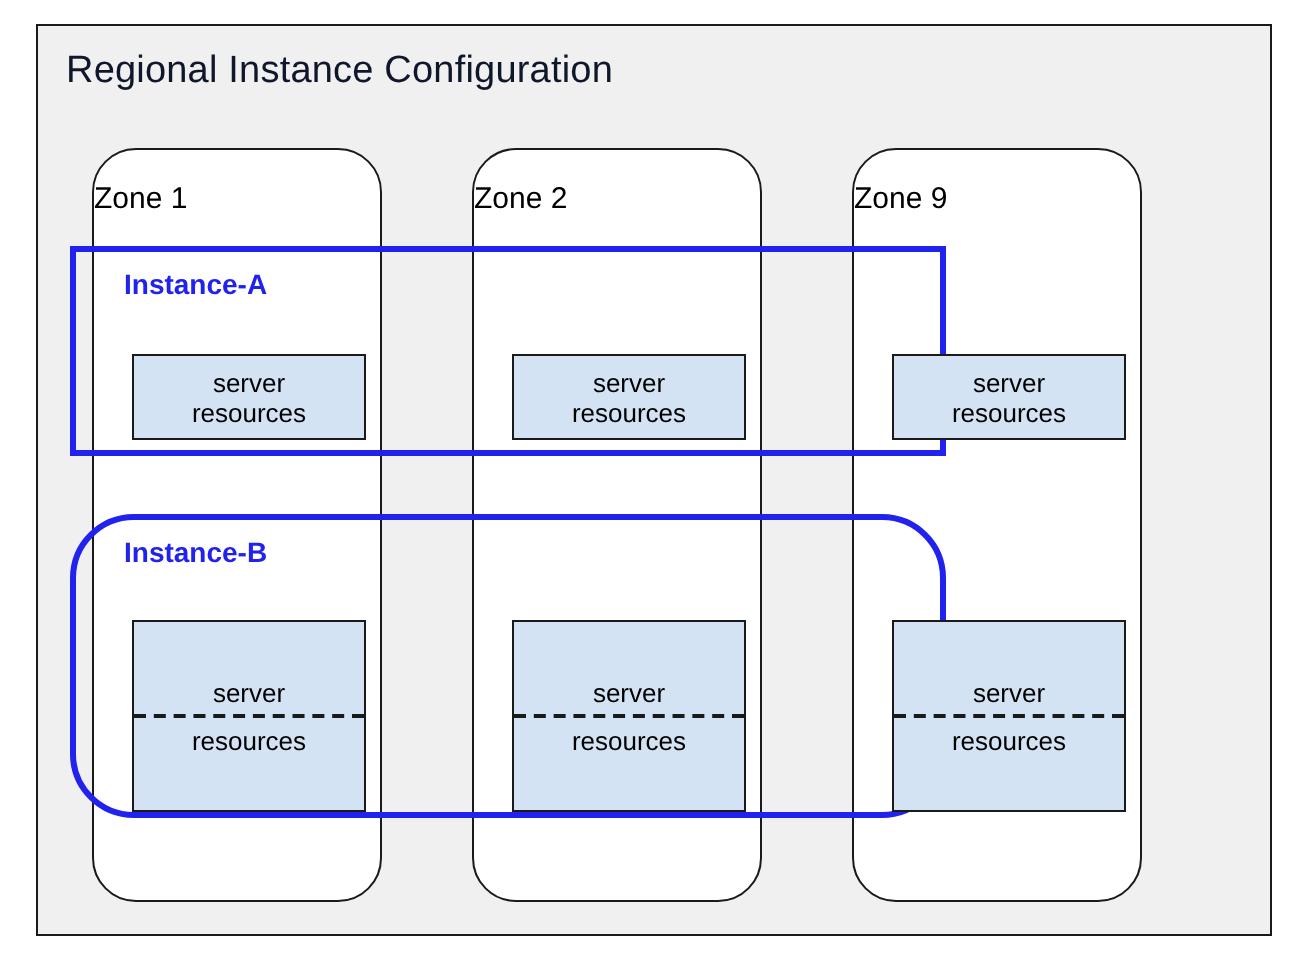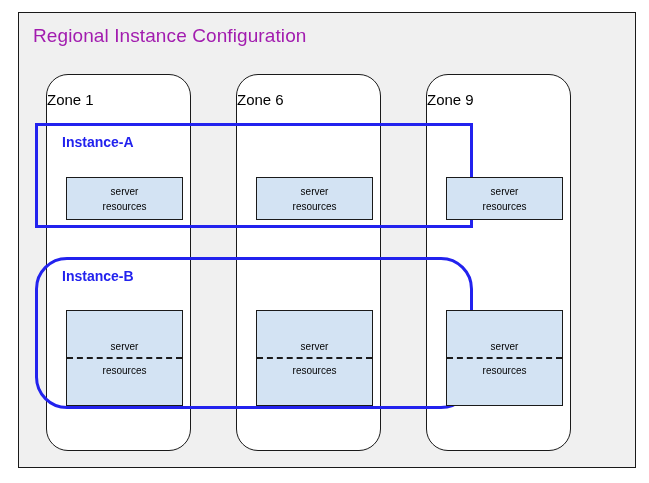--- a/index.html
+++ b/index.html
@@ -25,21 +25,21 @@
     background: #f0f0f0;
     border: 1px solid #1a1a1a;
     box-sizing: border-box;
   }
 
   #region-title {
     position: absolute;
     left: 14px;
     top: 12px;
     font-size: 19px;
-    color: #a21caf;
+    color: #0f172a;
     white-space: nowrap;
     letter-spacing: 0.1px;
   }
 
   
   .zone-column {
     position: absolute;
     top: 61px;
     width: 145px;
     height: 377px;
@@ -89,21 +89,21 @@
     position: absolute;
     background: #d3e3f3;
     border: 1px solid #1a1a1a;
     box-sizing: border-box;
     display: flex;
     flex-direction: column;
     align-items: center;
     justify-content: center;
   }
   .server-box .line {
-    font-size: 10px;
+    font-size: 13px;
     color: #000000;
     line-height: 15px;
     white-space: nowrap;
   }
 
   
   .instance-a .server-box {
     width: 117px;
     height: 43px;
     top: 51px;
@@ -134,21 +134,21 @@
 <body>
 
 <div id="region-panel">
 
   <div id="region-title">Regional Instance Configuration</div>
 
   <div class="zone-column" id="zone-col-0">
     <div class="zone-label">Zone 1</div>
   </div>
   <div class="zone-column" id="zone-col-1">
-    <div class="zone-label">Zone 6</div>
+    <div class="zone-label">Zone 2</div>
   </div>
   <div class="zone-column" id="zone-col-2">
     <div class="zone-label">Zone 9</div>
   </div>
 
   <div class="instance-box instance-a" id="instance-box-0">
     <div class="instance-label">Instance-A</div>
 
     <div class="server-box slot-0">
       <div class="line line-top">server</div>

